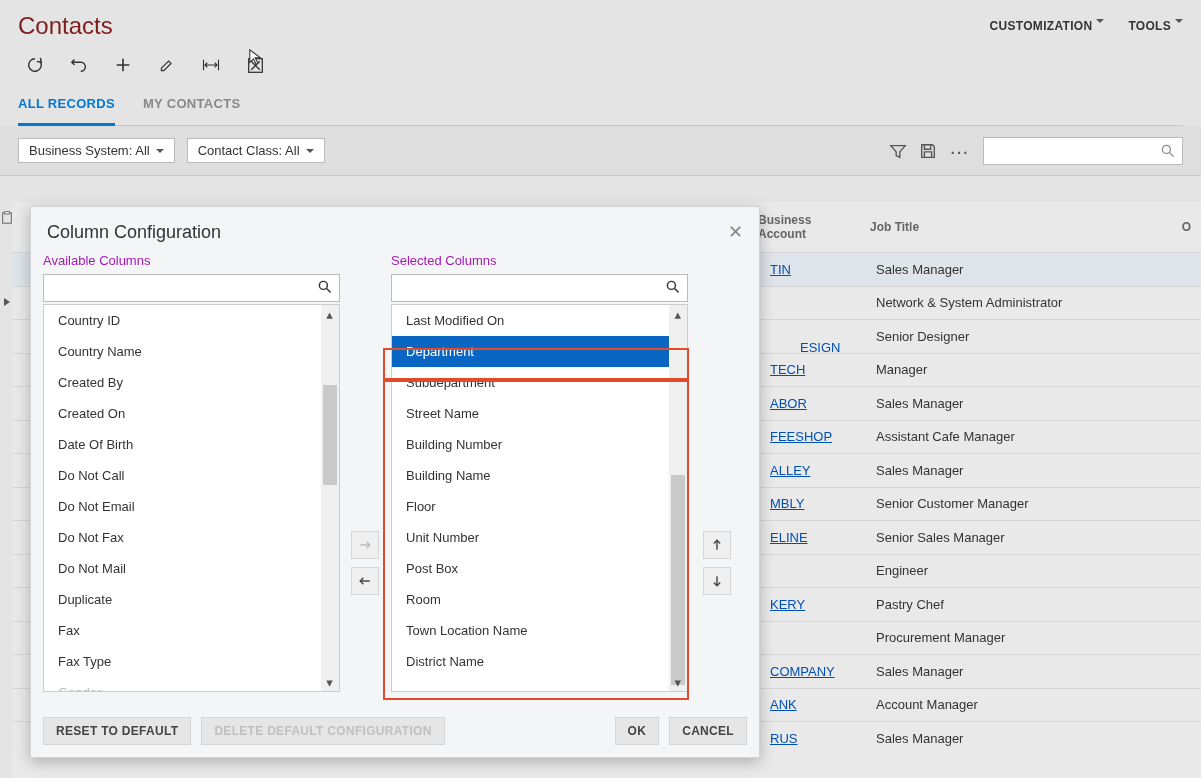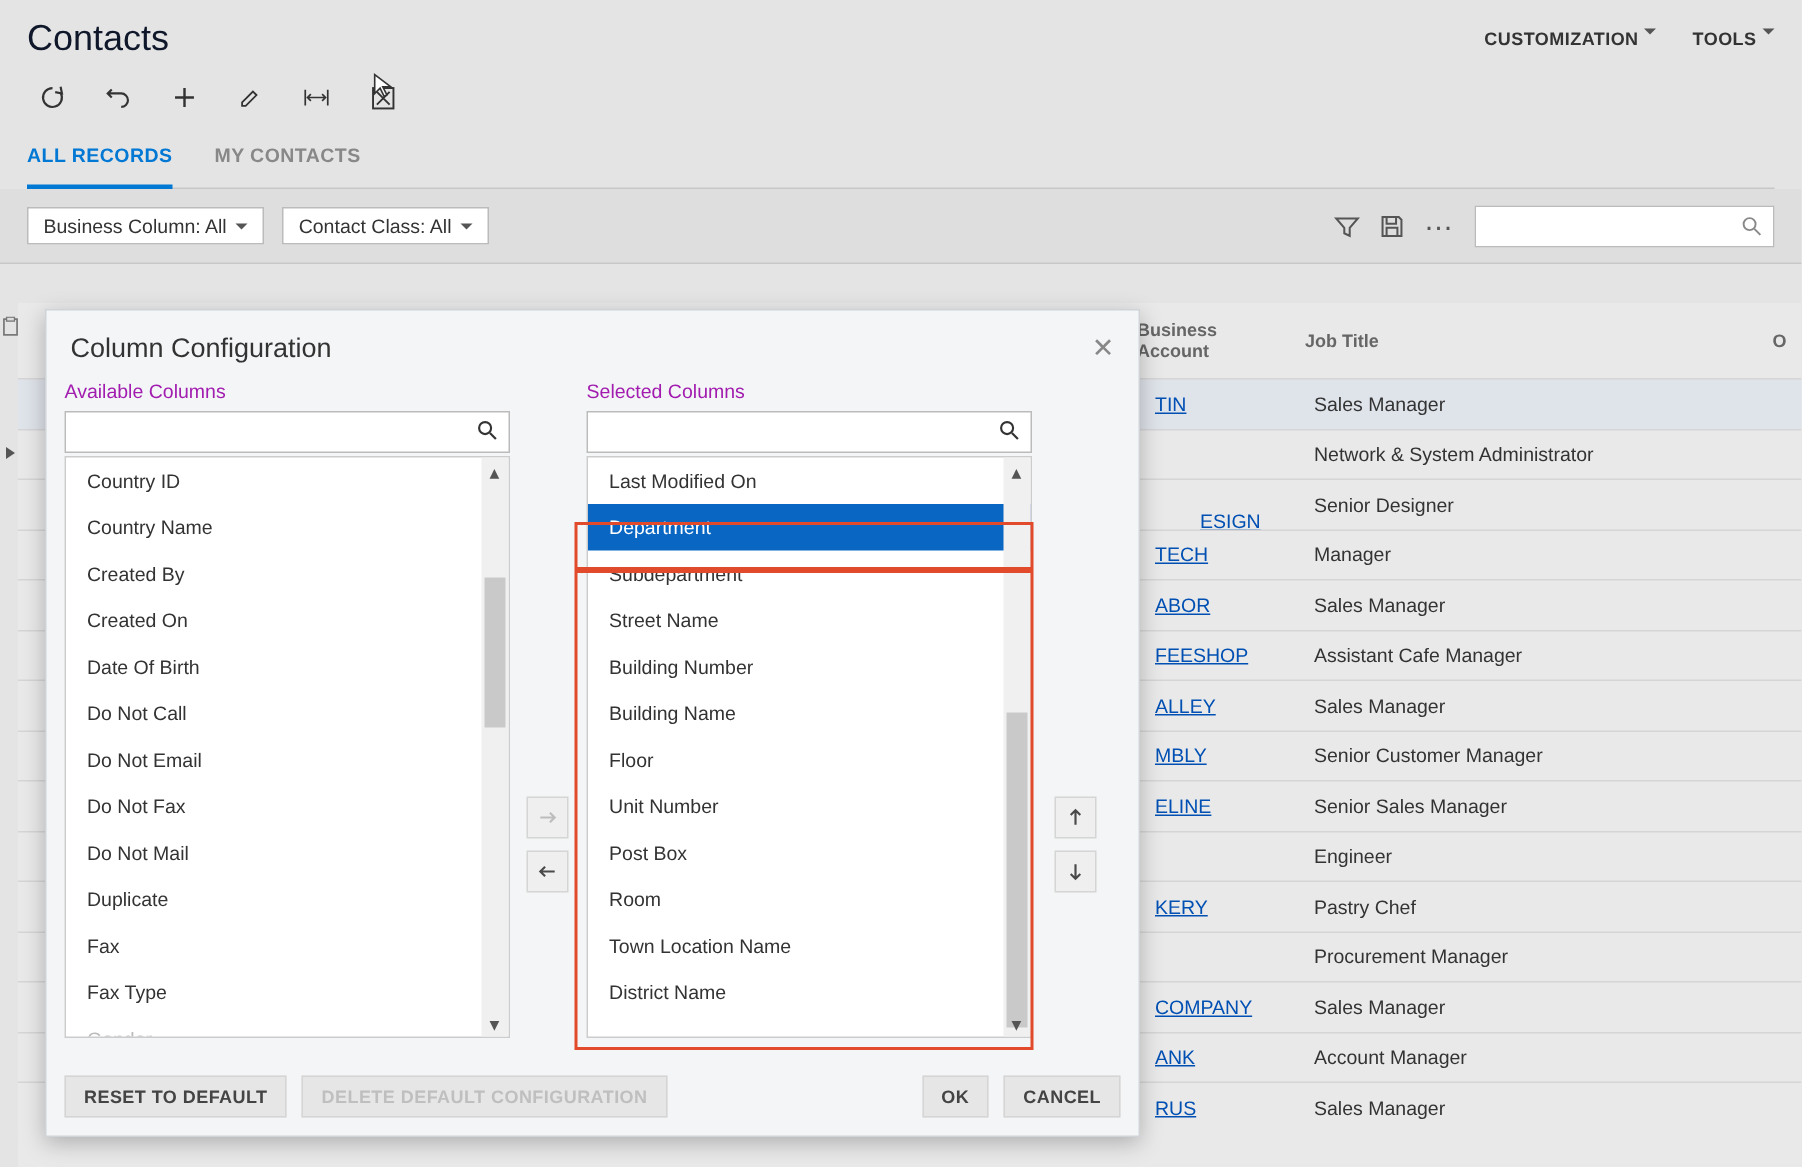--- a/index.html
+++ b/index.html
@@ -2,21 +2,21 @@
 <html><head>
 <meta charset="utf-8">
 <style>
   * { box-sizing: border-box; }
   html, body { margin:0; padding:0; font-family: Arial, sans-serif; font-size:13px; }
   body { background:#e4e4e4; width:1201px; height:778px; position:relative; overflow:hidden; }
 
   
   .page-top { padding:12px 18px 0 18px; }
   .top-row { display:flex; align-items:center; }
-  .page-title { font-size:24px; color:#0f172a; flex:1; font-weight:400; }
+  .page-title { font-size:24px; color:#7f1d1d; flex:1; font-weight:400; }
   .top-menu { display:flex; gap:24px; font-size:12px; font-weight:bold; color:#333; letter-spacing:.3px; }
   .top-menu .menuitem { cursor:pointer; display:flex; align-items:flex-start; gap:4px; }
   .caret { width:0; height:0; border-left:4px solid transparent; border-right:4px solid transparent; border-top:4px solid #555; }
 
   .cursor-pointer {
     position:absolute; left:248px; top:48px; width:18px; height:18px;
   }
 
   .toolbar { margin-top:16px; display:flex; gap:26px; align-items:center; padding-left:8px; }
   .tool-icon { width:18px; height:18px; color:#333; cursor:pointer; display:flex; align-items:center; justify-content:center; }
@@ -142,21 +142,21 @@
   </div>
 
   <div class="tabs">
     <div class="tab active">ALL RECORDS</div>
     <div class="tab">MY CONTACTS</div>
   </div>
 </div>
 
 <div class="filter-row">
   <div class="filter-btn">
-    <span>Business Column: All</span>
+    <span>Business System: All</span>
       <span class="caret"></span>
   </div>
   <div class="filter-btn">
     <span>Contact Class: All</span>
       <span class="caret"></span>
   </div>
   <div class="spacer"></div>
   <div class="action-icon"><svg viewBox="0 0 20 20" width="18" height="18">
         <path d="M2 4h16l-6 7v6l-4-2v-4z" fill="none" stroke="#555" stroke-width="1.5"></path>
       </svg></div>

